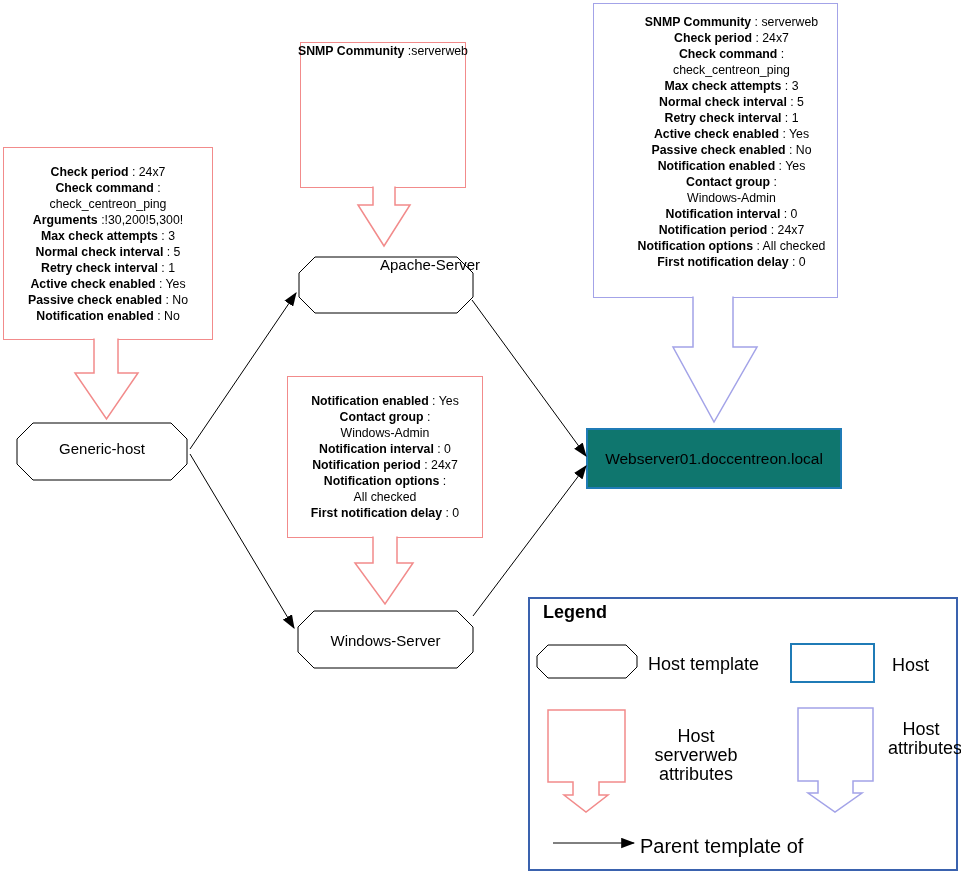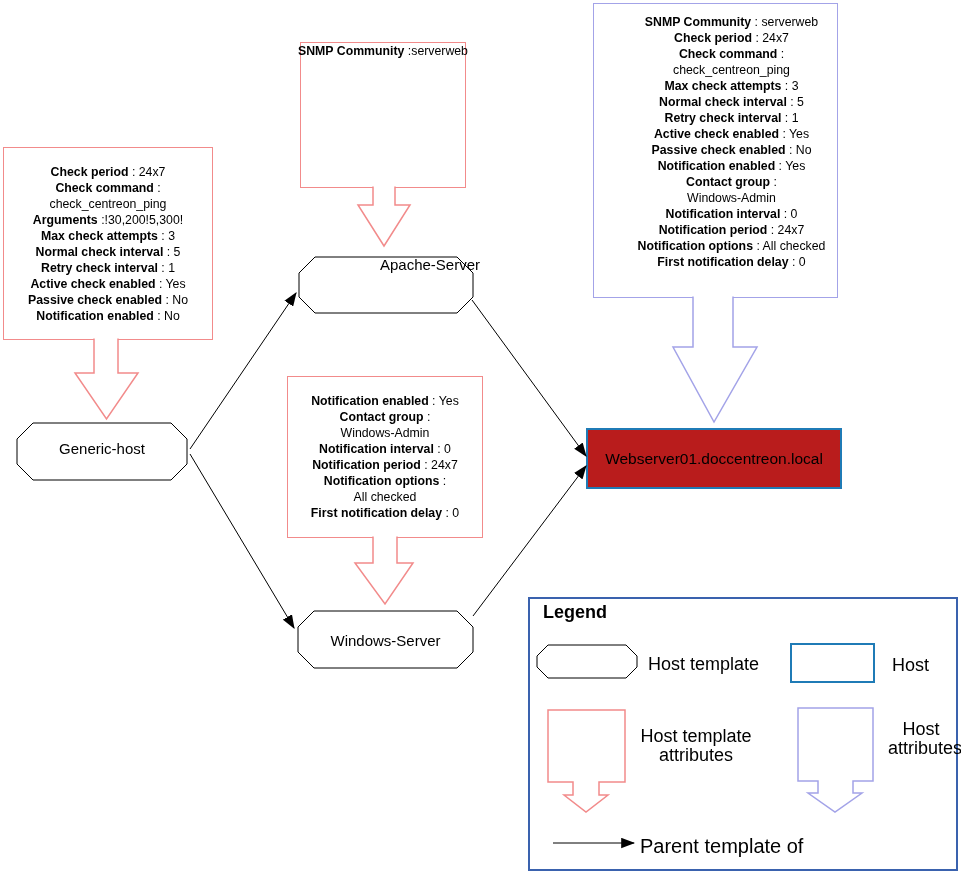--- a/index.html
+++ b/index.html
@@ -23,21 +23,21 @@
   .box .ln{white-space:nowrap;}
   .box.purple{border-color:var(--c-host-attr);padding-left:32px;}
   .box.center-v{display:flex;flex-direction:row;justify-content:center;}
   
   .nodelabel{
     position:absolute;z-index:6;display:flex;align-items:center;justify-content:center;
     font-size:15px;pointer-events:none;
   }
   
   .hostrect{
-    position:absolute;z-index:1;box-sizing:border-box;background:#b91c1c;
+    position:absolute;z-index:1;box-sizing:border-box;background:#0f766e;
     border:2px solid var(--c-host);
     display:flex;align-items:center;justify-content:center;font-size:15.5px;
   }
   
   .legend{
     position:absolute;left:528px;top:597px;width:430px;height:274px;z-index:0;
     box-sizing:border-box;border:2px solid var(--c-legend);background:#fff;
   }
   .legend-title{
     position:absolute;left:543px;top:602px;z-index:6;
@@ -110,21 +110,21 @@
 
   <div class="hostrect" style="left:586px;top:428px;width:256px;height:61px;">
     <span>Webserver01.doccentreon.local</span>
   </div>
 
   <div class="legend"></div>
   <div class="legend-title">Legend</div>
   <div class="legrect-host"></div>
   <div class="leglabel" style="left:648px;top:654px;">Host template</div>
   <div class="leglabel" style="left:892px;top:655px;">Host</div>
-  <div class="leglabel center" style="left:635px;top:727px;width:122px;">Host template attributes</div>
+  <div class="leglabel center" style="left:635px;top:727px;width:122px;">Host serverweb attributes</div>
   <div class="leglabel center" style="left:888px;top:720px;width:66px;">Host attributes</div>
   <div class="leglabel" style="left:640px;top:835px;font-size:20px;">Parent template of</div>
 
   <svg class="layer" width="961" height="874" viewBox="0 0 961 874">
     <defs>
       <marker id="ah" viewBox="0 0 12 9" refX="11" refY="4.5" markerWidth="14" markerHeight="11" markerUnits="userSpaceOnUse" orient="auto">
         <path d="M0,0 L12,4.5 L0,9 Z" fill="#000"></path>
       </marker>
     </defs>
 

